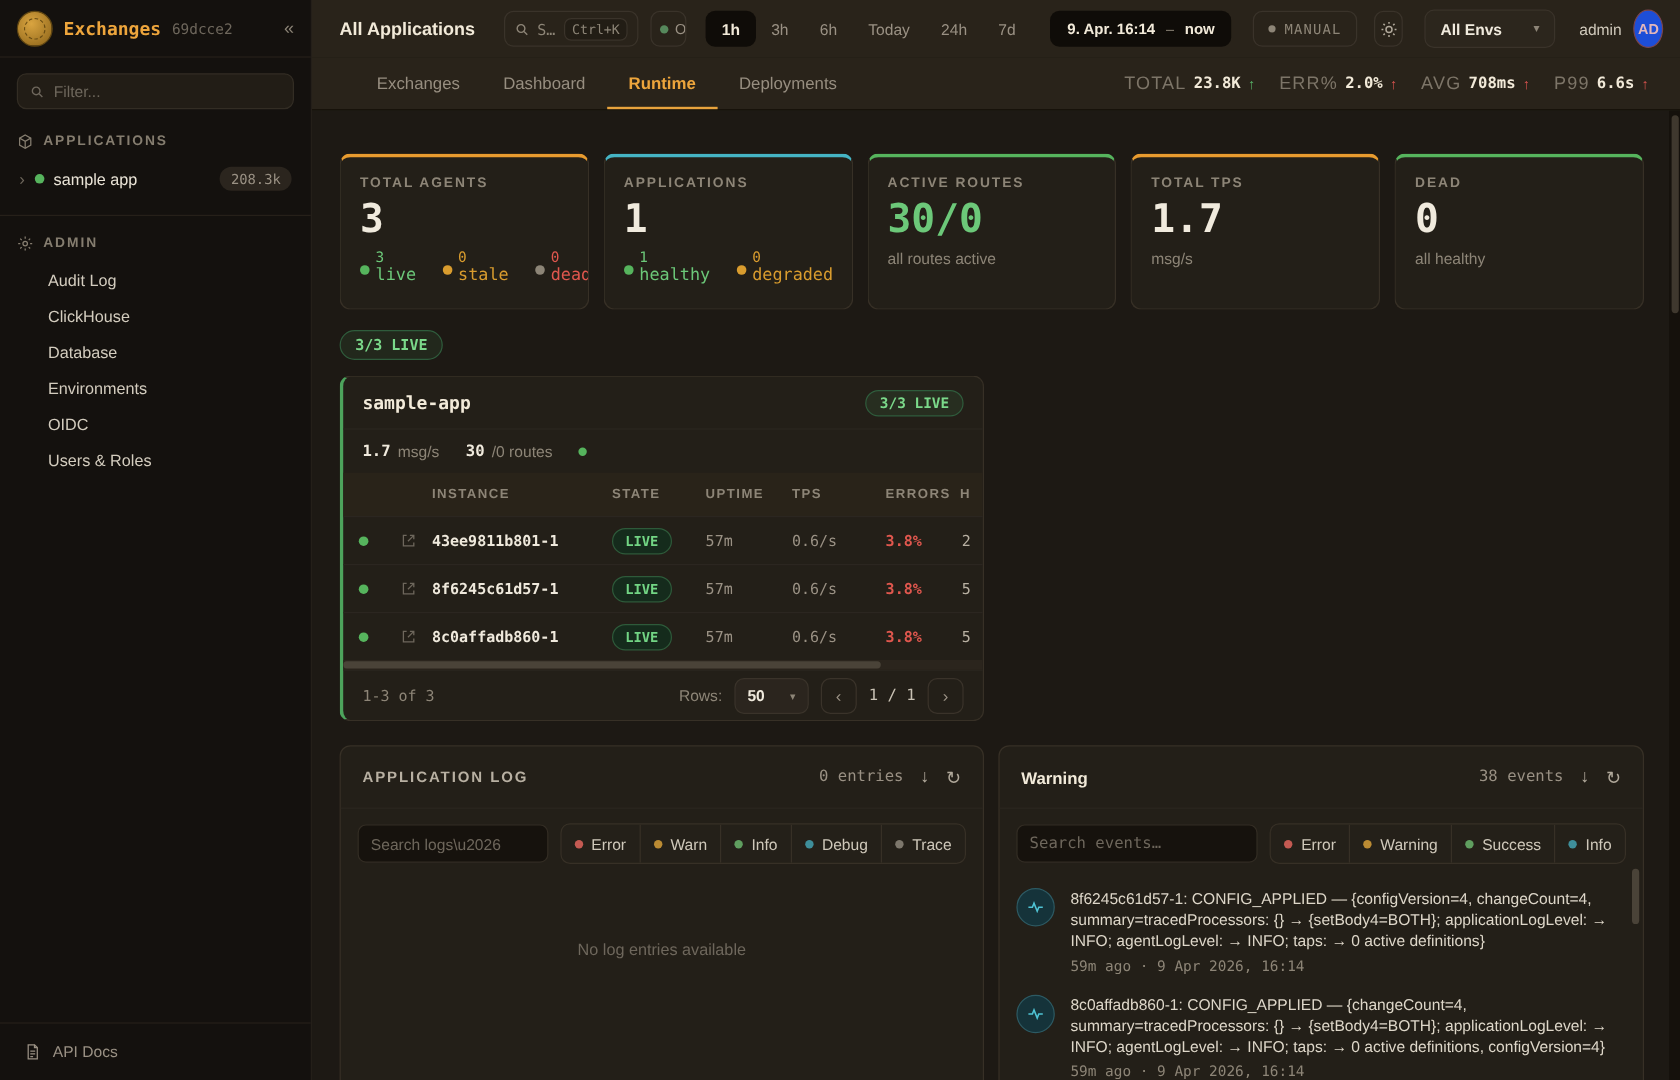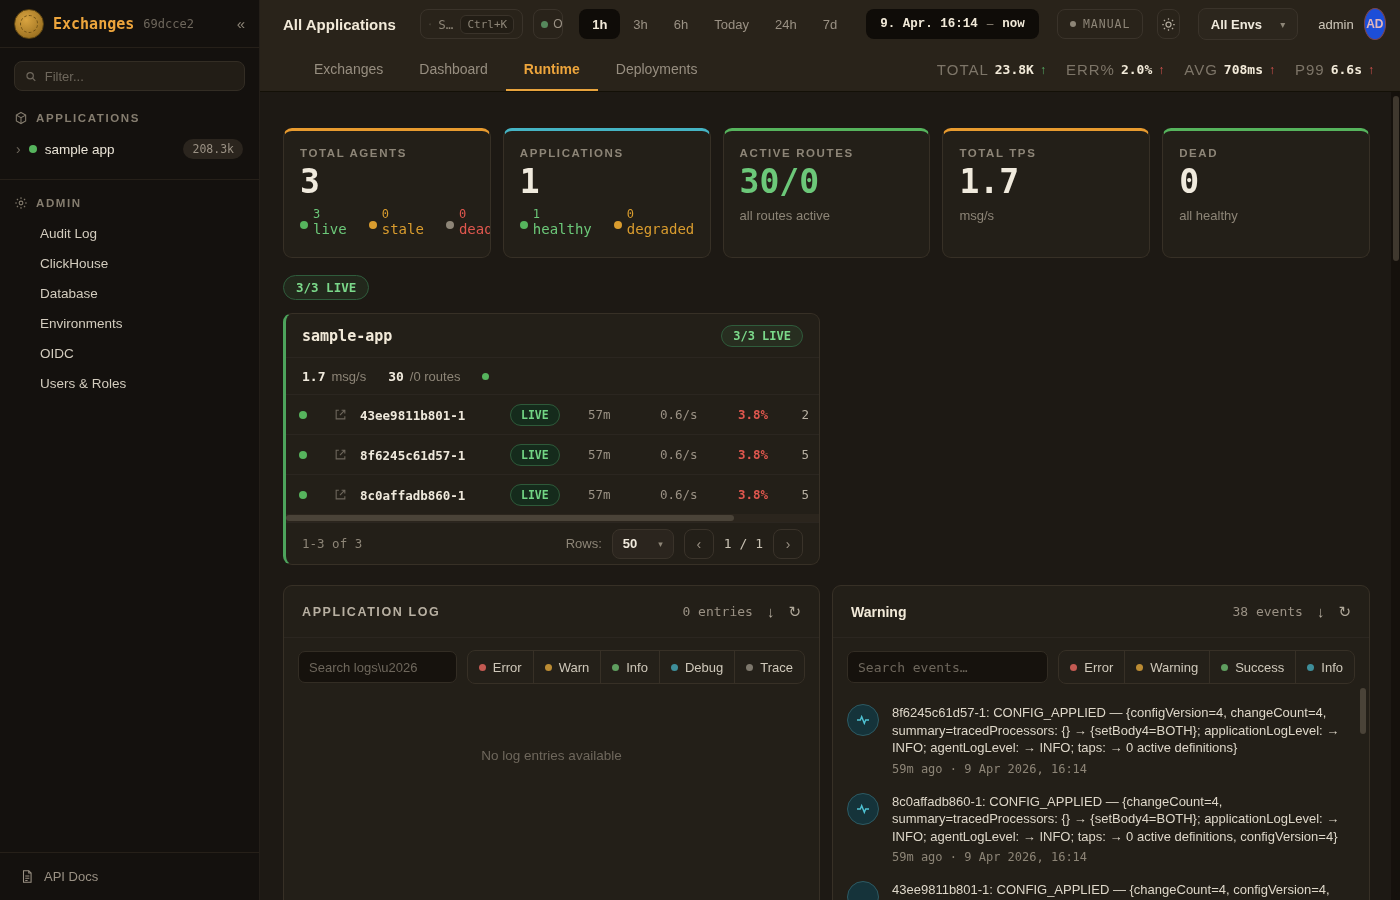--- a/index.html
+++ b/index.html
@@ -36,21 +36,21 @@
   .searchbox { height:30px; border:1px solid #3a332a; border-radius:8px; display:flex; align-items:center; padding:0 8px; gap:7px; width:144px; overflow:hidden; cursor:pointer; }
   .searchbox .stxt { font-family:"DejaVu Sans Mono", monospace; font-size:12.5px; color:#8d8577; }
   .kbd { border:1px solid #3a332a; background:#221d15; border-radius:6px; font-family:"DejaVu Sans Mono", monospace; font-size:11px; color:#8d8577; padding:2px 6px; }
   .live-toggle { height:30px; width:30px; border:1px solid #3a332a; border-radius:8px; display:flex; align-items:center; padding-left:7px; gap:5px; overflow:hidden; cursor:pointer; flex-shrink:0; }
   .live-toggle .g { width:7px; height:7px; border-radius:50%; background:#56885c; flex-shrink:0; }
   .live-toggle .t { color:#9a9184; font-size:12px; }
   .ranges { display:flex; align-items:center; margin-left:6px; }
   .range-btn { height:30px; padding:0 13px; display:flex; align-items:center; color:#9a9184; font-size:13px; cursor:pointer; border-radius:8px; }
   .range-btn.active { background:#0f0c08; color:#f2ead9; font-weight:bold; }
   .datepill { height:30px; background:#0f0c08; border-radius:8px; display:flex; align-items:center; gap:9px; padding:0 14px; margin-left:6px; white-space:nowrap; cursor:pointer; }
-  .datepill .d { font-family:Liberation Mono, monospace; font-weight:bold; font-size:12.5px; color:#f2ead9; }
+  .datepill .d { font-family:Liberation Sans, sans-serif; font-weight:bold; font-size:12.5px; color:#f2ead9; }
   .datepill .dash { color:#8d8577; font-size:12px; }
   .manual-btn { height:30px; border:1px solid #3a332a; border-radius:8px; display:flex; align-items:center; gap:7px; padding:0 12px; margin-left:8px; cursor:pointer; }
   .manual-btn .dot { width:6px; height:6px; border-radius:50%; background:#8d8577; }
   .manual-btn .t { font-family:"DejaVu Sans Mono", monospace; font-size:11.5px; letter-spacing:1px; color:#8d8577; }
   .theme-btn { height:30px; width:32px; border:1px solid #3a332a; border-radius:8px; display:flex; align-items:center; justify-content:center; cursor:pointer; margin-left:4px; color:#b0a89a; }
   .env-select { height:32px; width:136px; background:#2c261d; border:1px solid #3a332a; border-radius:8px; display:flex; align-items:center; padding:0 12px; margin-left:8px; cursor:pointer; }
   .env-select .t { font-size:13px; font-weight:bold; color:#f0eadd; }
   .env-select .c { margin-left:auto; color:#8d8577; font-size:10px; }
   .user-name { font-size:13px; color:#cfc8ba; margin-left:10px; }
   .avatar { width:32px; height:32px; border-radius:50%; background:#1d4ed8; border:1px solid #7a454d; color:#e3b6ba; font-size:12px; font-weight:bold; display:flex; align-items:center; justify-content:center; cursor:pointer; }
@@ -351,20 +351,30 @@
         </div>
         <div class="ac-sub">
           <span class="b">1.7</span>
           <span>msg/s</span>
           <span class="spacer"></span>
           <span class="b">30</span>
           <span>/0 routes</span>
           <span class="spacer"></span>
           <span class="gdot" style="width:7px;height:7px;"></span>
         </div>
+        <div class="tbl-head">
+          <span class="c-dot"></span>
+            <span class="c-link"></span>
+          <span class="c-inst">INSTANCE</span>
+          <span class="c-state">STATE</span>
+          <span class="c-up">UPTIME</span>
+          <span class="c-tps">TPS</span>
+          <span class="c-err">ERRORS</span>
+          <span class="c-h">H</span>
+        </div>
         <div class="tbl-row">
           <span class="c-dot">
               <span class="gdot"></span>
             </span>
           <span class="c-link">
               <svg width="13" height="13" viewBox="0 0 24 24" fill="none" stroke="#6e675c" stroke-width="2">
                 <path d="M9 4H4v16h16v-5"></path>
                 <path d="M14 4h6v6M20 4l-9 9"></path>
               </svg>
             </span>

